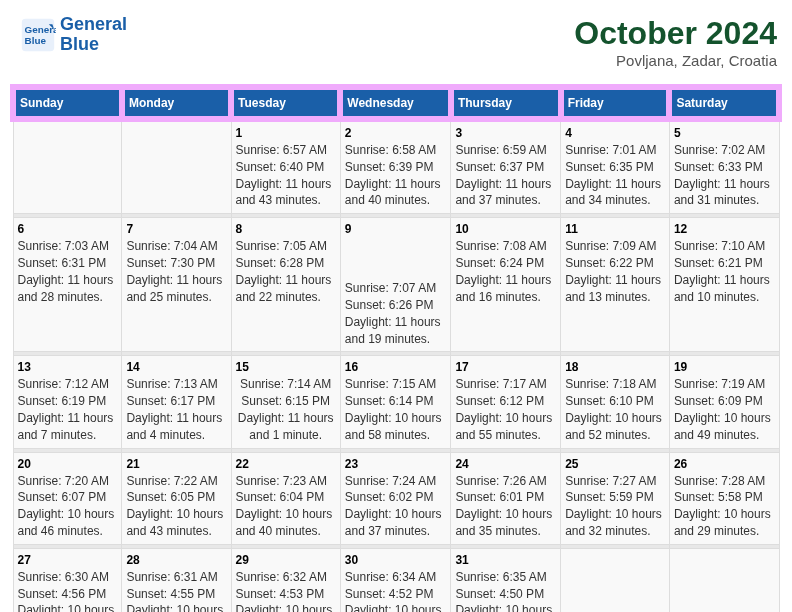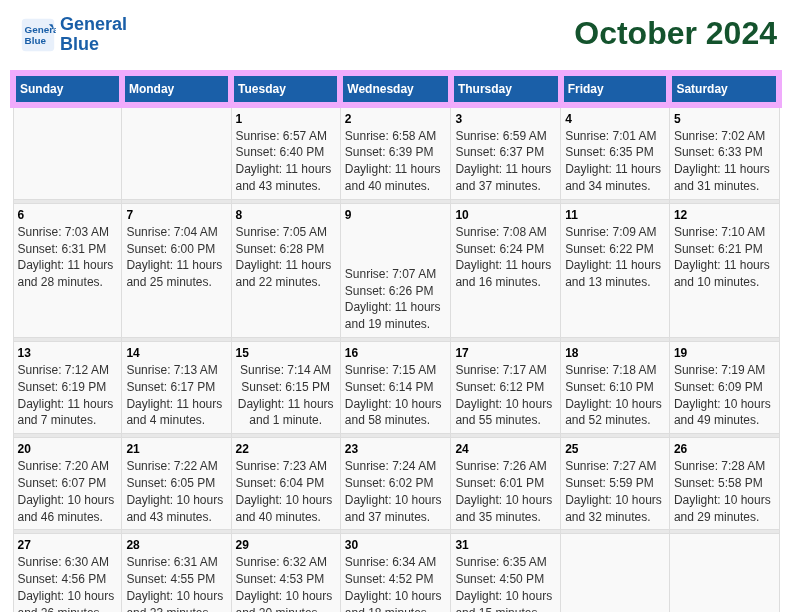--- a/index.html
+++ b/index.html
@@ -112,20 +112,21 @@
     </svg>
     <div>
       <div class="logo-text">
         <span>General</span><br>
         <span>Blue</span>
       </div>
     </div>
   </div>
   <div class="title-block">
     <div class="month-title">October 2024</div>
+    <div class="location">Povljana, Zadar, Croatia</div>
   </div>
 </div>
 
 <table>
   <thead>
     <tr>
     <th>Sunday</th>
         <th>Monday</th>
         <th>Tuesday</th>
         <th>Wednesday</th>
@@ -181,21 +182,21 @@
       <tr>
         <td>
           <span class="day-number">6</span>
           <div class="day-info" style="white-space: pre-line;">Sunrise: 7:03 AM
 Sunset: 6:31 PM
 Daylight: 11 hours and 28 minutes.</div>
         </td>
         <td>
           <span class="day-number">7</span>
           <div class="day-info" style="white-space: pre-line;">Sunrise: 7:04 AM
-Sunset: 6:00 PM
+Sunset: 7:30 PM
 Daylight: 11 hours and 25 minutes.</div>
         </td>
         <td>
           <span class="day-number">8</span>
           <div class="day-info" style="white-space: pre-line;">Sunrise: 7:05 AM
 Sunset: 6:28 PM
 Daylight: 11 hours and 22 minutes.</div>
         </td>
         <td>
           <span class="day-number">9</span>

